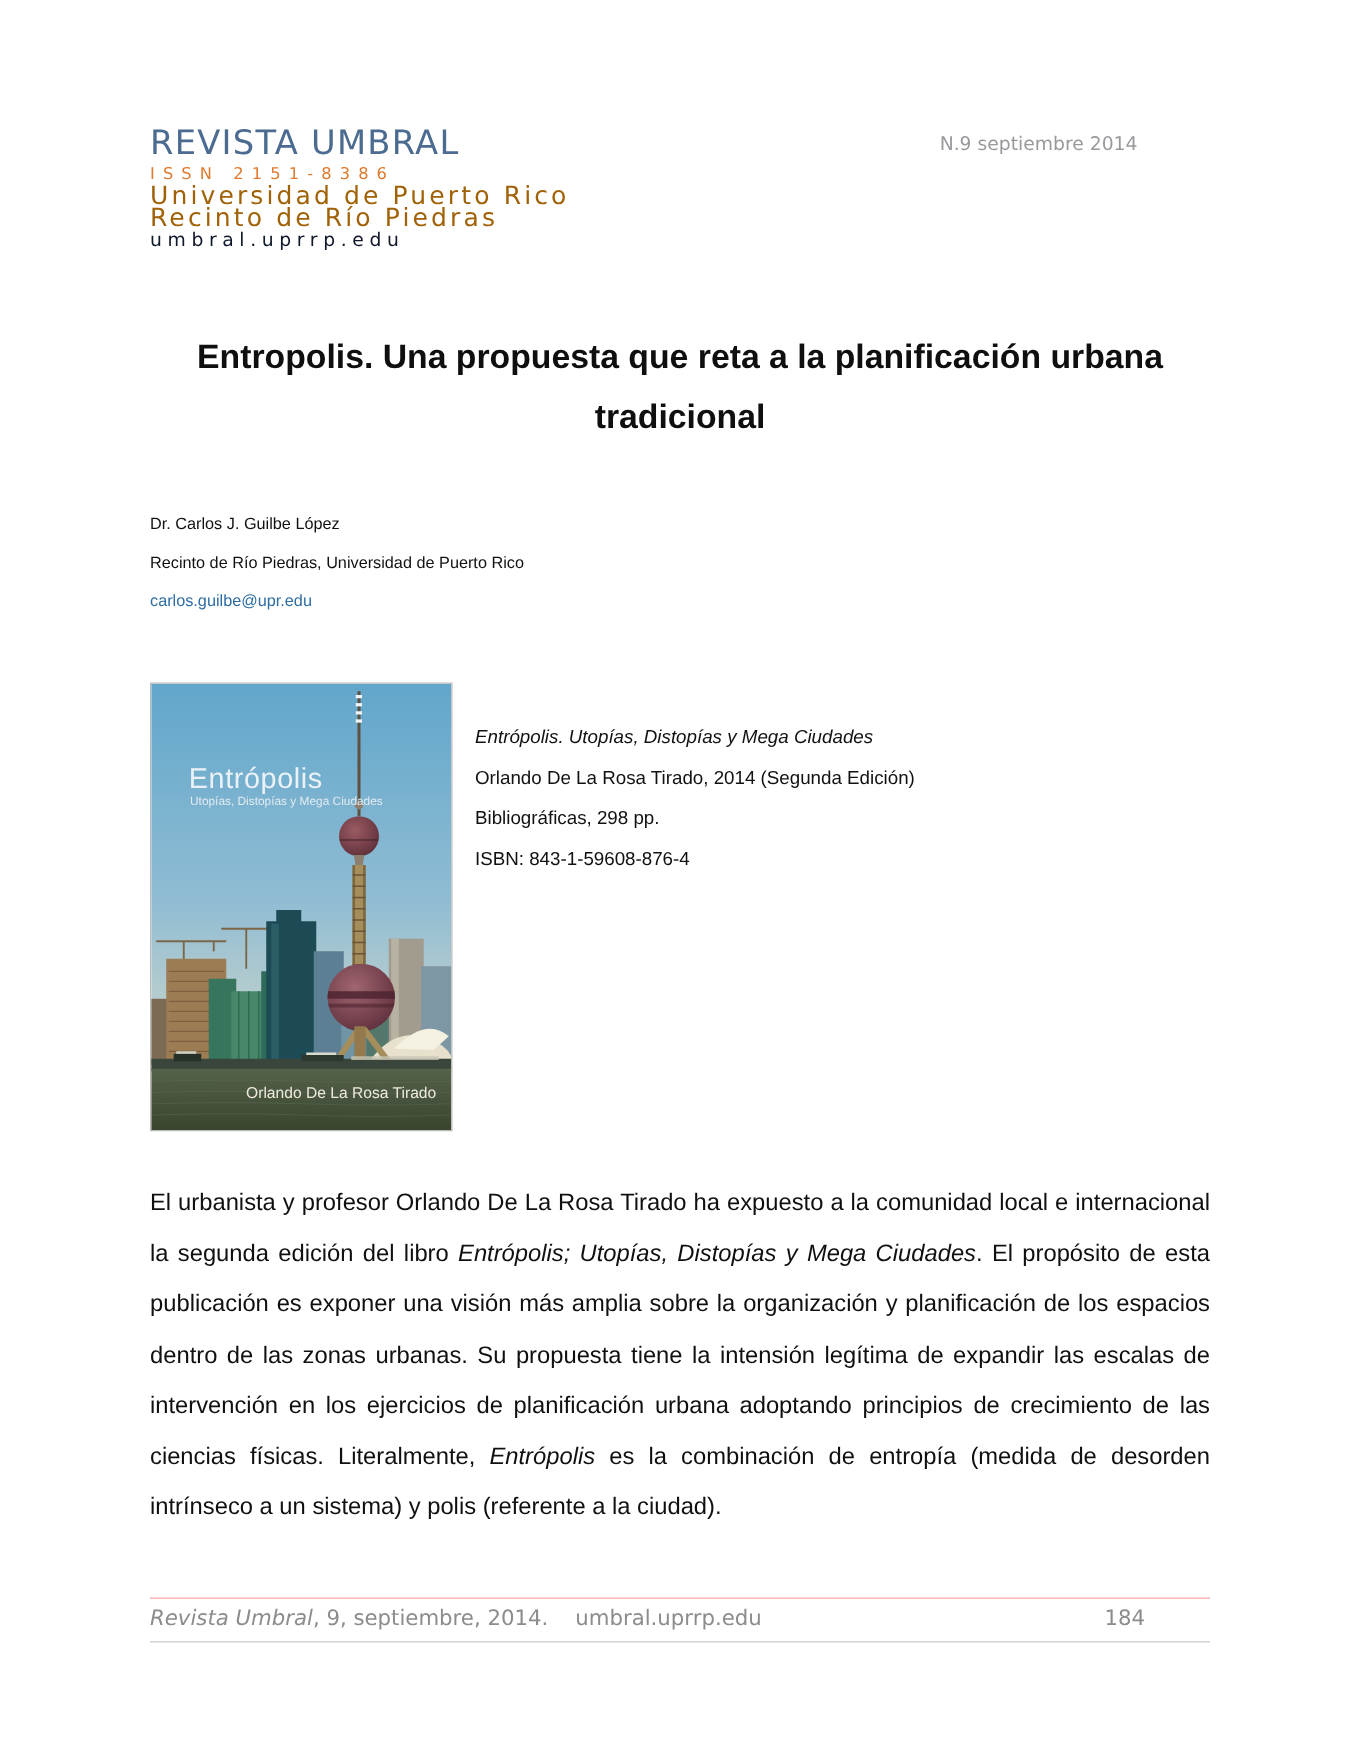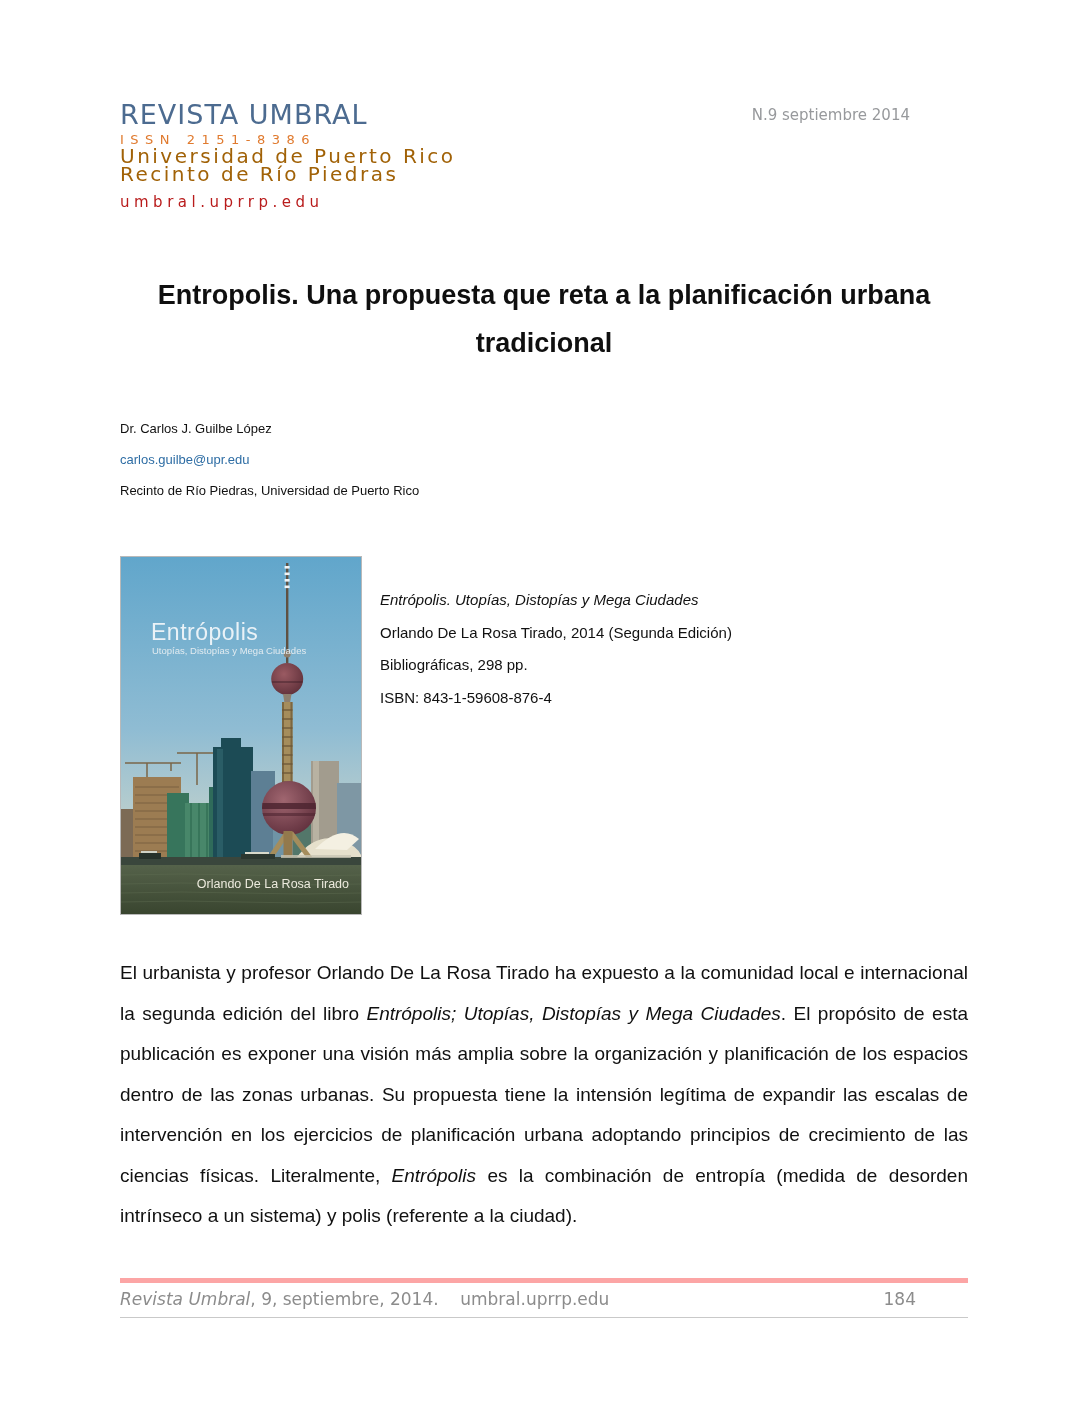--- a/index.html
+++ b/index.html
@@ -7,21 +7,21 @@
     width:1048px;height:1408px;position:relative;background:#fff;
     font-family:"Liberation Sans",sans-serif;color:#111;box-sizing:border-box;
     padding:100px 100px 0 100px;overflow:hidden;margin:0 auto;
   }
   
   .hdr{display:flex;justify-content:space-between;align-items:flex-start;}
   .logo{font-family:"DejaVu Sans",sans-serif;}
   .logo-title{font-size:27px;color:#4c6b90;letter-spacing:1px;line-height:30px;}
   .logo-issn{font-size:13px;color:#e07a2e;letter-spacing:6.5px;margin-top:2px;line-height:16px;}
   .logo-univ,.logo-campus{font-size:20px;color:#a16207;letter-spacing:2.5px;line-height:17.5px;}
-  .logo-url{font-size:15px;color:#b91c1c;letter-spacing:4.5px;margin-top:10px;line-height:18px;}
+  .logo-url{font-size:15px;color:#0f172a;letter-spacing:4.5px;margin-top:0;line-height:18px;}
   .issue{font-family:"DejaVu Sans",sans-serif;font-size:15px;color:#97999c;margin-top:6px;padding-right:58px;}
   
   .title{
     margin:60px 0 0 0;font-size:27px;font-weight:bold;text-align:center;
     line-height:48px;color:#0f0f0f;
   }
   
   .author{margin-top:46px;font-size:13px;line-height:31px;}
   .author a{color:#2e6da4;text-decoration:none;}
   
@@ -30,21 +30,21 @@
   .book-info{margin-top:28px;font-size:15px;line-height:32.5px;}
   .book-info em{font-style:italic;}
   
   .body-text{
     margin:38px 0 0 0;font-size:19px;line-height:40.5px;text-align:justify;color:#101010;
   }
   .body-text em{font-style:italic;}
   
   .pfooter{
     position:absolute;left:100px;right:100px;top:1278px;
-    border-top:5px solid #fca5a5;border-bottom:1px solid #c9c9c9;
+    border-top:1px solid #fca5a5;border-bottom:1px solid #c9c9c9;
     display:flex;justify-content:space-between;align-items:center;
     font-family:"DejaVu Sans",sans-serif;font-size:17px;color:#8c8c8c;
     padding:6px 0 8px 0;
   }
   .pfooter .fleft{white-space:pre-wrap;}
   .pfooter .fleft em{font-style:italic;}
   .pfooter .fpage{padding-right:52px;}
 </style>
 </head>
 <body>
@@ -59,22 +59,22 @@
       <div class="logo-campus">Recinto de Río Piedras</div>
       <div class="logo-url">umbral.uprrp.edu</div>
     </div>
     <div class="issue">N.9 septiembre 2014</div>
   </div>
 
   <h1 class="title"><span>Entropolis. Una propuesta que reta a la planificación urbana</span><br><span>tradicional</span></h1>
 
   <div class="author">
     <div>Dr. Carlos J. Guilbe López</div>
+    <div>Recinto de Río Piedras, Universidad de Puerto Rico</div>
     <div><a href="#">carlos.guilbe@upr.edu</a></div>
-    <div>Recinto de Río Piedras, Universidad de Puerto Rico</div>
   </div>
 
   <div class="book-row">
 
     <svg class="cover" width="240" height="357" viewBox="0 0 240 357" xmlns="http://www.w3.org/2000/svg">
       <defs>
         <linearGradient id="sky" x1="0" y1="0" x2="0" y2="1">
           <stop offset="0" stop-color="#61a6cb"></stop>
           <stop offset="0.55" stop-color="#8fbcd3"></stop>
           <stop offset="0.85" stop-color="#bccfcd"></stop>

